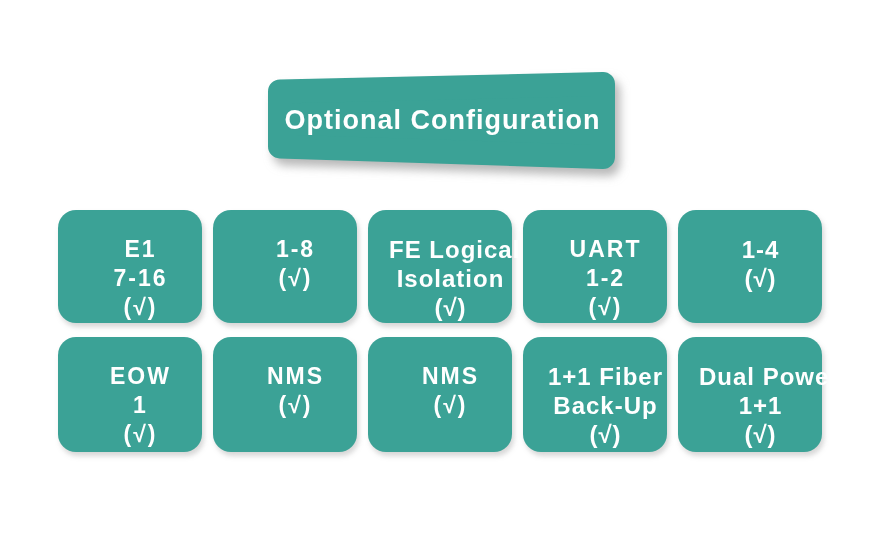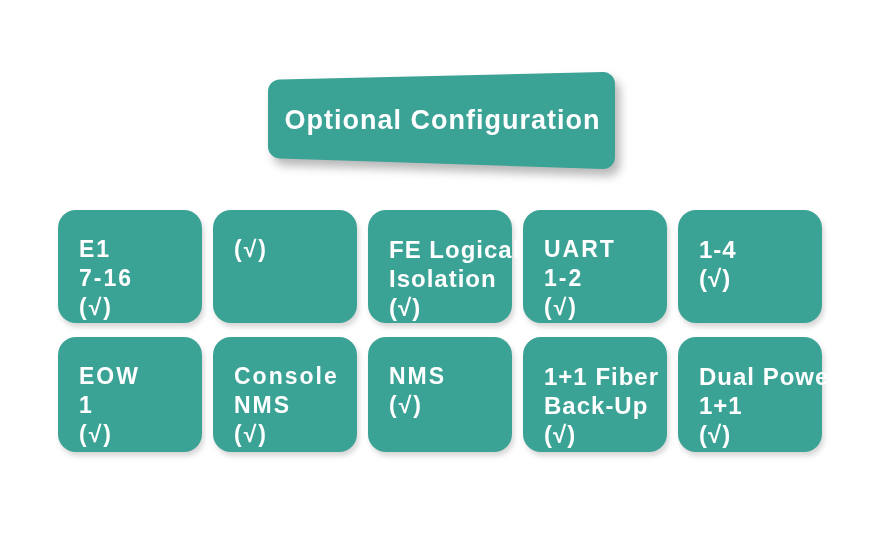--- a/index.html
+++ b/index.html
@@ -64,21 +64,21 @@
   .row2 { top: 337px; }
   .row2 .box { height: 115px; }
 
   .box {
     box-sizing: border-box;
     width: 144px;
     border-radius: 18px;
     background: var(--accent, #3BA296);
     box-shadow: 2px 4px 5px rgba(140,140,140,0.35);
     padding-top: 25px;
-    text-align: left;
+    text-align: center;
     color: #ffffff;
     font-weight: 700;
     font-size: 23px;
     letter-spacing: 2px;
     line-height: 29px;
     padding-left: 21px;
   }
   .box .line {
     white-space: nowrap;
     overflow: visible;
@@ -100,20 +100,21 @@
     <div class="banner-label">Optional Configuration</div>
   </div>
 
   <div class="row row1">
     <div class="box">
       <div class="line">E1</div>
       <div class="line">7-16</div>
       <div class="line">(√)</div>
     </div>
     <div class="box">
+      <div class="line">1-8</div>
       <div class="line">(√)</div>
     </div>
     <div class="box wide">
       <div class="line">FE Logical</div>
       <div class="line">Isolation</div>
       <div class="line">(√)</div>
     </div>
     <div class="box">
       <div class="line">UART</div>
       <div class="line">1-2</div>
@@ -125,21 +126,20 @@
     </div>
   </div>
 
   <div class="row row2">
     <div class="box">
       <div class="line">EOW</div>
       <div class="line">1</div>
       <div class="line">(√)</div>
     </div>
     <div class="box">
-      <div class="line">Console</div>
       <div class="line">NMS</div>
       <div class="line">(√)</div>
     </div>
     <div class="box">
       <div class="line">NMS</div>
       <div class="line">(√)</div>
     </div>
     <div class="box wide">
       <div class="line">1+1 Fiber</div>
       <div class="line">Back-Up</div>

